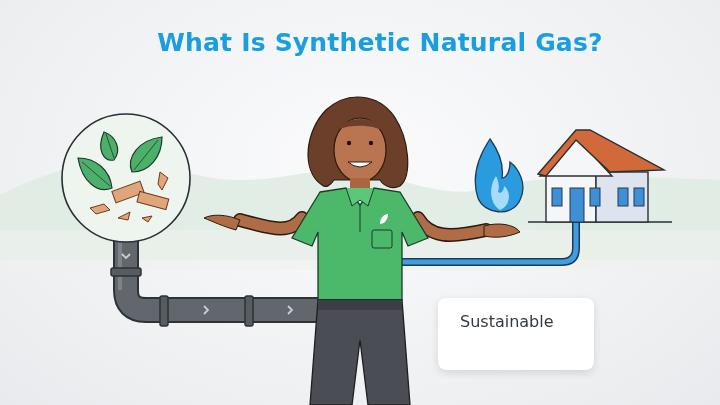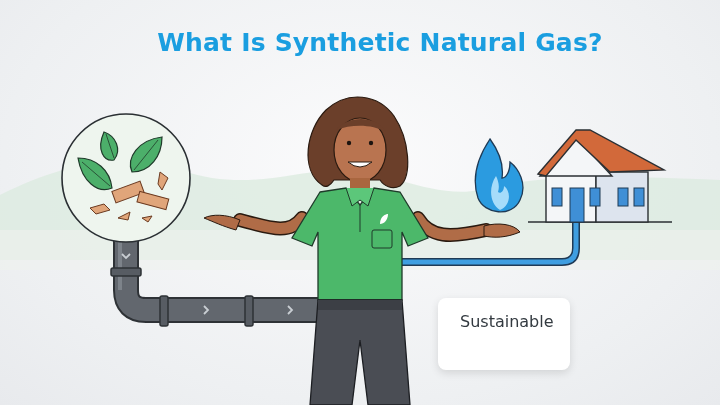--- a/index.html
+++ b/index.html
@@ -2,21 +2,21 @@
 <html><head>
 <meta charset="utf-8">
 <style>
   html,body{margin:0;padding:0;}
   body{width:720px;height:405px;overflow:hidden;position:relative;
     background:radial-gradient(ellipse at 50% 40%, #fbfbfc 0%, #eef0f2 70%, #e8eaed 100%);
     font-family:"Liberation Sans", sans-serif;}
   .title{position:absolute;left:0;top:28px;width:720px;text-align:center;
     font-family:"DejaVu Sans", sans-serif;font-weight:bold;font-size:25px;color:#1a9ee0;letter-spacing:0.2px;margin-left:20px;}
   svg.scene{position:absolute;left:0;top:0;}
-  .callout{position:absolute;left:438px;top:298px;width:132px;height:72px;background:#fff;border-radius:8px;
+  .callout{position:absolute;left:438px;top:298px;width:156px;height:72px;background:#fff;border-radius:8px;
     box-shadow:0 3px 8px rgba(0,0,0,0.12);box-sizing:border-box;padding:13px 0 0 22px;
     font-family:"DejaVu Sans", sans-serif;font-size:16px;line-height:22px;color:#333a40;}
   .callout span{display:block;}
 </style>
 </head>
 <body>
 
 <svg class="scene" width="720" height="405" viewBox="0 0 720 405">
 
   <path d="M0 195 C60 165 120 150 180 170 C240 190 280 175 330 170 C380 165 430 200 480 190 C540 175 600 175 720 180 L720 260 L0 260 Z" fill="#dcebe0" opacity="0.8"></path>

